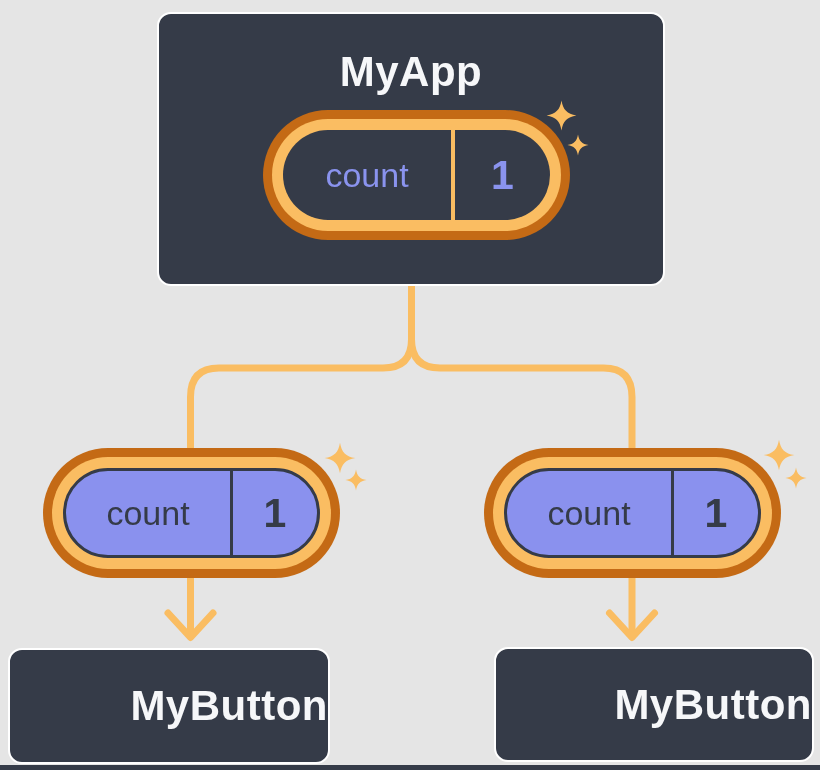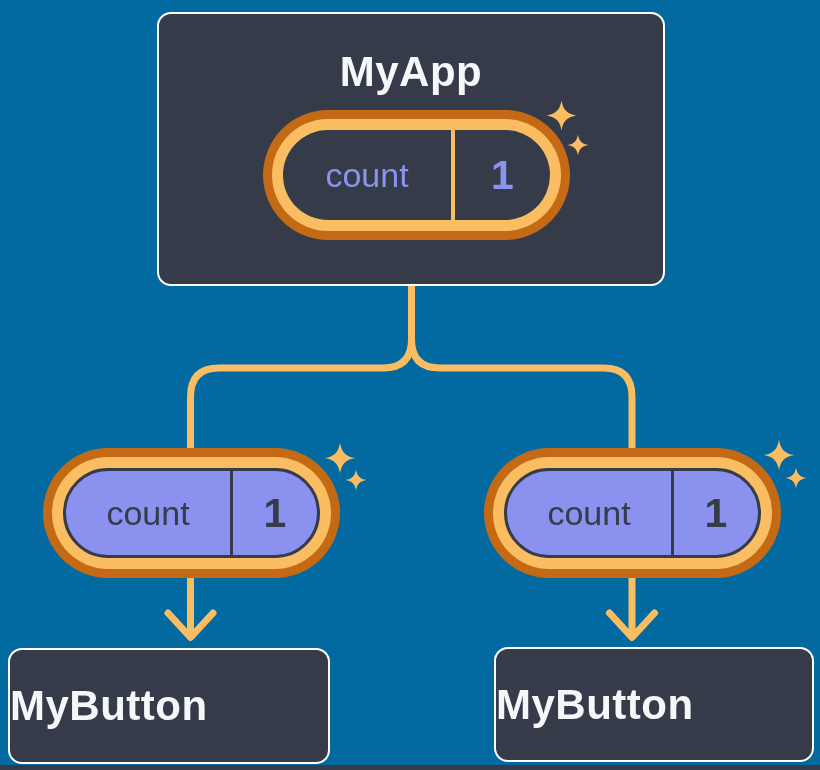--- a/index.html
+++ b/index.html
@@ -1,40 +1,40 @@
 <!DOCTYPE html>
 <html><head>
 <meta charset="utf-8">
 <style>
   html,body{margin:0;padding:0;}
   .canvas{
     position:relative;
     width:820px;height:770px;
-    background:#0369a1;
+    background:#e5e5e5;
     overflow:hidden;
     font-family:"Liberation Sans", sans-serif;
   }
   .connectors{position:absolute;left:0;top:0;z-index:1;}
   .node{
     position:absolute;
     background:#353B48;
     border:2.5px solid #FFFFFF;
     border-radius:14px;
     box-sizing:border-box;
     z-index:2;
   }
   .node-title{
     color:#F6F7F9;
     font-size:42px;
     font-weight:700;
     text-align:center;
     letter-spacing:0.5px;
   }
   .node-app .node-title{margin-top:34px;}
-  .node-button{display:flex;align-items:center;justify-content:flex-start;}
+  .node-button{display:flex;align-items:center;justify-content:flex-end;}
   .pill{
     position:absolute;
     background:#C46A15;
     border-radius:999px;
     padding:9px;
     box-sizing:border-box;
     z-index:3;
   }
   .pill-mid{
     background:#FABD62;

